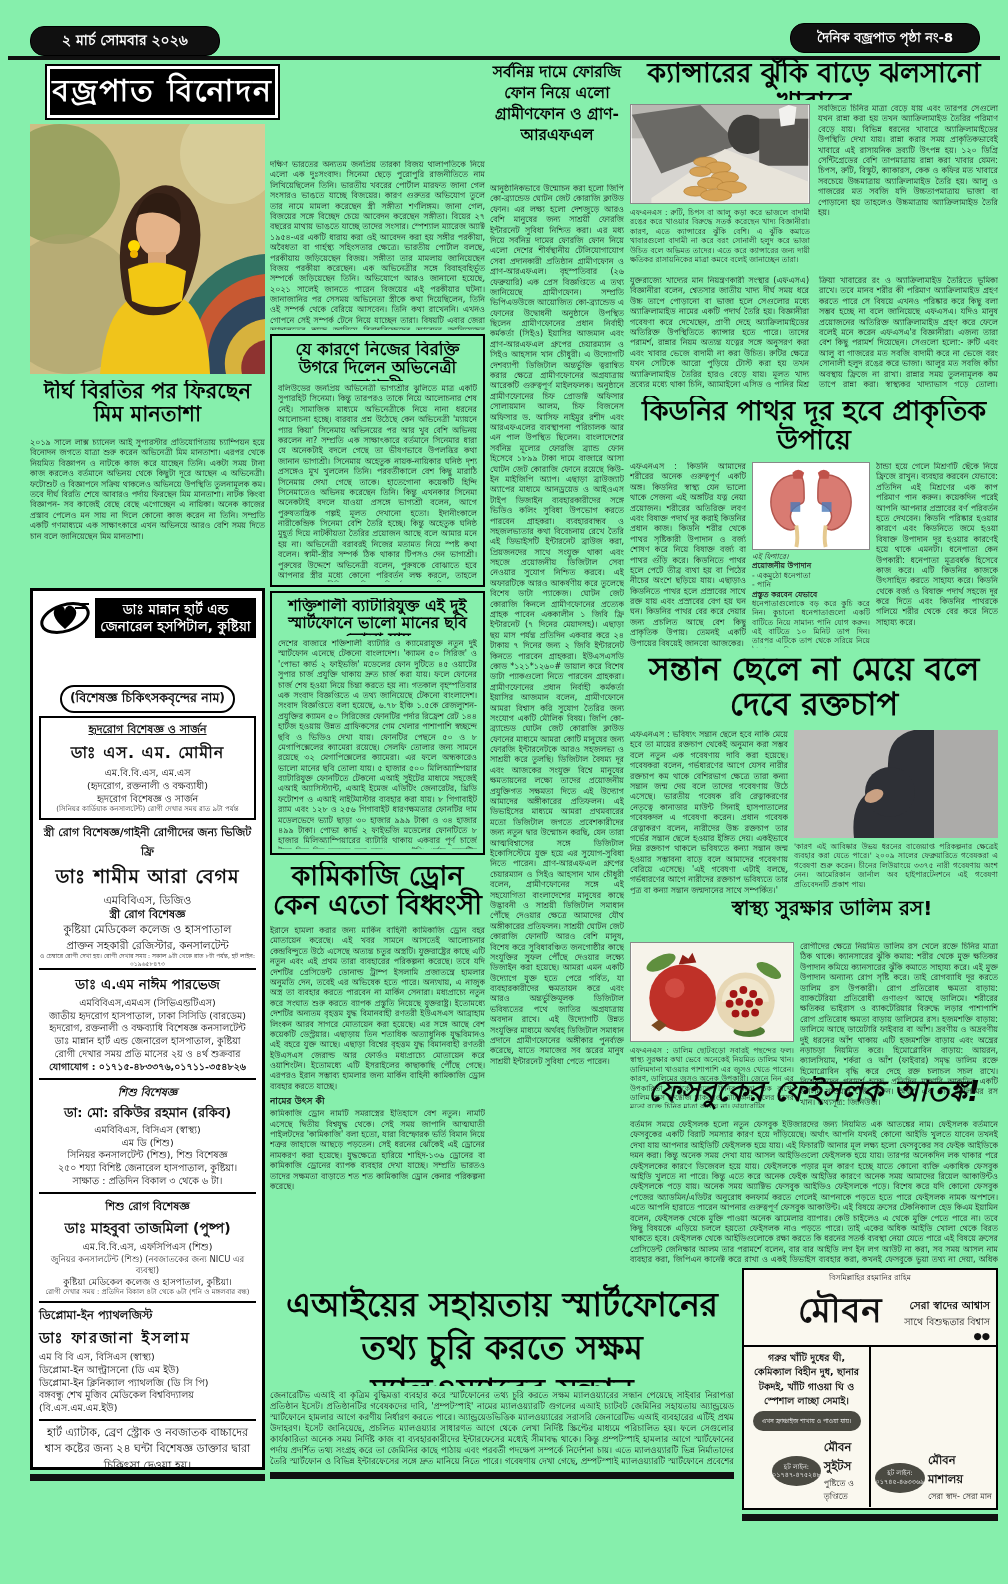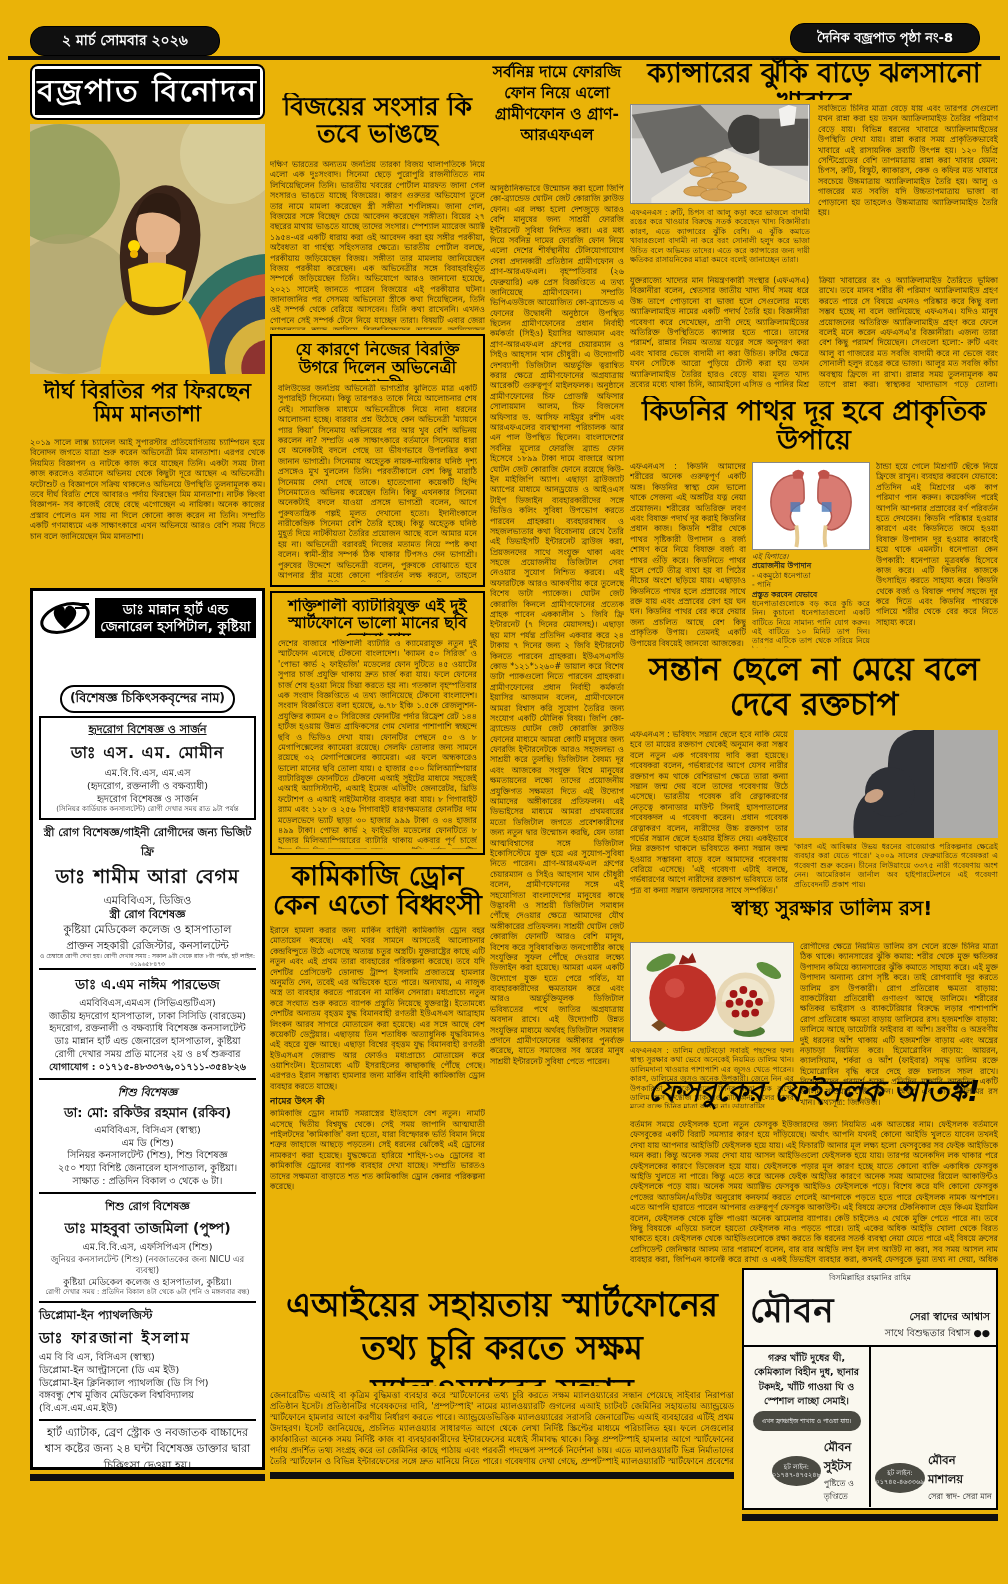--- a/index.html
+++ b/index.html
@@ -1,16 +1,16 @@
 <!DOCTYPE html>
 <html><head>
 <meta charset="utf-8">
 <style>
   html,body{margin:0;padding:0;background:#e9e9e9;}
-  #page{position:relative;width:1008px;height:1584px;background:#eab308;font-family:"DejaVu Sans",sans-serif;color:#111;margin:0 auto;overflow:hidden;}
+  #page{position:relative;width:1008px;height:1584px;background:#86efac;font-family:"DejaVu Sans",sans-serif;color:#111;margin:0 auto;overflow:hidden;}
   .abs{position:absolute;}
   .pill{background:#101010;color:#fff;border-radius:14px;display:flex;align-items:center;justify-content:center;font-weight:bold;font-size:14px;border:1.5px solid #000;}
   .rule{background:#101010;}
   .headline{font-weight:bold;text-align:center;line-height:1.08;overflow:hidden;color:#050505;}
   .body-text{font-size:8px;line-height:1.3;text-align:justify;overflow:hidden;word-break:break-word;color:#1a1a1a;}
   .caption{font-size:7.5px;line-height:1.25;text-align:justify;overflow:hidden;color:#222;}
   .boxed{border:2px solid #000;padding:5px 6px;box-sizing:border-box;overflow:hidden;}
   .banner-outer{border:2px solid #000;padding:2px;box-sizing:border-box;background:#fff;}
   .banner-inner{background:#000;border:1px solid #fff;height:100%;display:flex;align-items:center;justify-content:center;box-sizing:border-box;}
   .banner-inner span{color:#fff;font-weight:bold;font-size:30px;letter-spacing:2px;}
@@ -31,21 +31,21 @@
 <div id="page">
 
   <div class="abs pill" style="left:30px;top:26px;width:188px;height:28px;">
       <span>২ মার্চ সোমবার ২০২৬</span>
     </div>
   <div class="abs pill" style="left:790px;top:23px;width:188px;height:28px;font-size:13px;">
       <span>দৈনিক বজ্রপাত পৃষ্ঠা নং-8</span>
     </div>
   <div class="abs rule" style="left:8px;top:56px;width:992px;height:4px;"></div>
 
-  <div class="abs banner-outer" style="left:30px;top:64px;width:235px;height:56px;border-radius:8px;">
+  <div class="abs banner-outer" style="left:45px;top:64px;width:235px;height:56px;">
     <div class="banner-inner">
         <span>বজ্রপাত বিনোদন</span>
       </div>
   </div>
 
   <svg class="abs svgimg" style="left:30px;top:124px;" width="235" height="250" viewBox="0 0 235 250">
     <rect width="235" height="250" fill="#cdbd84"></rect>
     <circle cx="30" cy="60" r="60" fill="#8a9a55" opacity="0.75"></circle>
     <circle cx="40" cy="180" r="70" fill="#a9a06a" opacity="0.6"></circle>
     <circle cx="200" cy="30" r="50" fill="#d9cf9d" opacity="0.8"></circle>
@@ -139,21 +139,20 @@
     <div class="sec" style="border-bottom:none;font-size:11px;font-weight:normal;line-height:1.5;">হার্ট এ্যাটাক, ব্রেণ স্ট্রোক ও নবজাতক বাচ্চাদের শ্বাস কষ্টের জন্য ২৪ ঘন্টা বিশেষজ্ঞ ডাক্তার দ্বারা চিকিৎসা দেওয়া হয়।</div>
     <div class="bar" style="font-size:12.5px;padding:2px 0;">॥ আমাদের সেবা সমূহ ॥</div>
     <div style="padding:3px 0;border-bottom:2px solid #000;">
       <div style="font-size:8.5px;line-height:1.55;">২৪ ঘন্টা বিশেষজ্ঞ ডাক্তার দ্বারা চিকিৎসা।</div>
 
     </div>
 
   </div>
   <div class="abs rule" style="left:30px;top:1474px;width:235px;height:7px;"></div>
 
-  <div class="abs headline" style="left:270px;top:93px;width:215px;height:64px;font-size:25px;">বিজয়ের সংসার কি তবে ভাঙছে</div>
   <div class="abs body-text" style="left:270px;top:160px;width:215px;height:170px;">দক্ষিণ ভারতের অন্যতম জনপ্রিয় তারকা বিজয় থালাপতিকে নিয়ে এলো এক দুঃসংবাদ। সিনেমা ছেড়ে পুরোপুরি রাজনীতিতে নাম লিখিয়েছিলেন তিনি। ভারতীয় খবরের পোর্টাল মারফত জানা গেল সংসারও ভাঙতে যাচ্ছে বিজয়ের। কারণ গুরুতর অভিযোগ তুলে তার নামে মামলা করেছেন স্ত্রী সঙ্গীতা শর্ণলিঙ্গম। জানা গেল, বিজয়ের সঙ্গে বিচ্ছেদ চেয়ে আবেদন করেছেন সঙ্গীতা। বিয়ের ২৭ বছরের মাথায় ভাঙতে যাচ্ছে তাদের সংসার। স্পেশ্যাল ম্যারেজ অ্যাক্ট ১৯৫৪-এর একটি ধারায় করা ওই আবেদন করা হয় সঙ্গীর পরকীয়া, অবৈধতা বা গার্হস্থ্য সহিংসতার ক্ষেত্রে। ভারতীয় পোর্টাল বলছে, পরকীয়ায় জড়িয়েছেন বিজয়। সঙ্গীতা তার মামলায় জানিয়েছেন বিজয় পরকীয়া করেছেন। এক অভিনেত্রীর সঙ্গে বিবাহবহির্ভূত সম্পর্কে জড়িয়েছেন তিনি। অভিযোগে আরও জানানো হয়েছে, ২০২১ সালেই জানতে পারেন বিজয়ের এই পরকীয়ার ঘটনা। জানাজানির পর সেসময় অভিনেতা স্ত্রীকে কথা দিয়েছিলেন, তিনি ওই সম্পর্ক থেকে বেরিয়ে আসবেন। তিনি কথা রাখেননি। এখনও গোপনে সেই সম্পর্ক টেনে নিয়ে যাচ্ছেন তারা। বিষয়টি এবার জেরা আদালতের কাছে জানিয়ে বিবাহবিচ্ছেদের আবেদন জানিয়েছেন বিজয়ের স্ত্রী। মামলাটি এখনও বিচারাধীন। বিজয়ের অনুরাগীরা এখন তাকিয়ে আছেন আদালতের নির্দেশের দিকে। এই খবর ছড়িয়ে পড়তেই তারা অনুমান করছেন, কে সেই নারী, স্ত্রী থাকতে যার সঙ্গে জড়াতে পারেন বিজয়। তারা ধারণা করছে, তৃষা।</div>
 
   <div class="abs boxed" style="left:270px;top:334px;width:215px;height:253px;">
     <div class="headline" style="font-size:16.5px;height:40px;">যে কারণে নিজের বিরক্তি উগরে দিলেন অভিনেত্রী ভাগ্যশ্রী</div>
     <div class="body-text" style="height:198px;margin-top:3px;">বলিউডের জনপ্রিয় অভিনেত্রী ভাগ্যশ্রীর ঝুলিতে মাত্র একটি সুপারহিট সিনেমা। কিন্তু তারপরও তাকে নিয়ে আলোচনার শেষ নেই। সামাজিক মাধ্যমে অভিনেত্রীকে নিয়ে নানা ধরনের আলোচনা হচ্ছে। বারবার প্রশ্ন উঠেছে কেন অভিনেত্রী 'ম্যায়নে প্যার কিয়া' সিনেমায় অভিনয়ের পর আর খুব বেশি অভিনয় করলেন না? সম্প্রতি এক সাক্ষাৎকারে বর্তমানে সিনেমার ধারা যে অনেকটাই বদলে গেছে তা ভীষণভাবে উপলব্ধির কথা জানান ভাগ্যশ্রী। সিনেমায় অহেতুক নায়ক-নায়িকার ঘনিষ্ঠ দৃশ্য প্রসঙ্গেও মুখ খুললেন তিনি। পরবর্তীকালে বেশ কিছু মারাঠি সিনেমায় দেখা গেছে তাকে। হাতেগোনা কয়েকটি হিন্দি সিনেমাতেও অভিনয় করেছেন তিনি। কিন্তু এখনকার সিনেমা অনেকটাই বদলে যাওয়া প্রসঙ্গে ভাগ্যশ্রী বলেন, আগে পুরুষতান্ত্রিক গল্পই মূলত দেখানো হতো। ইদানীংকালে নারীকেন্দ্রিক সিনেমা বেশি তৈরি হচ্ছে। কিন্তু অহেতুক ঘনিষ্ঠ মুহূর্ত দিয়ে নাটকীয়তা তৈরির প্রয়োজন আছে বলে আমার মনে হয় না। অভিনেত্রী বরাবরই নিজের মতামত নিয়ে স্পষ্ট কথা বলেন। স্বামী-স্ত্রীর সম্পর্ক ঠিক থাকার টিপসও দেন ভাগ্যশ্রী। পুরুষের উদ্দেশে অভিনেত্রী বলেন, পুরুষকে বোঝাতে হবে আপনার স্ত্রীর মধ্যে কোনো পরিবর্তন লক্ষ করলে, তাহলে বুঝবেন সে শারীরিক-মানসিক পরিবর্তনের মধ্য দিয়ে যাচ্ছে। এমন সময়ে একজন নারীর প্রতি সহমর্মিতা প্রকাশ করার উপদেশ দিয়েছেন ভাগ্যশ্রী।</div>
   </div>
 
   <div class="abs boxed" style="left:270px;top:591px;width:215px;height:264px;">
     <div class="headline" style="font-size:15.5px;height:38px;">শক্তিশালী ব্যাটারিযুক্ত এই দুই স্মার্টফোনে ভালো মানের ছবি তোলা যায়</div>
     <div class="body-text" style="height:210px;margin-top:3px;">দেশের বাজারে শক্তিশালী ব্যাটারি ও ক্যামেরাযুক্ত নতুন দুই স্মার্টফোন এনেছে টেকনো বাংলাদেশ। 'ক্যামন ৫০ সিরিজ' ও 'পোভা কার্ভ ২ ফাইভজি' মডেলের ফোন দুটিতে ৪৫ ওয়াটের সুপার চার্জ প্রযুক্তি থাকায় দ্রুত চার্জ করা যায়। ফলে ফোনের চার্জ শেষ হওয়া নিয়ে চিন্তা করতে হয় না। গতকাল বৃহস্পতিবার এক সংবাদ বিজ্ঞপ্তিতে এ তথ্য জানিয়েছে টেকনো বাংলাদেশ। সংবাদ বিজ্ঞপ্তিতে বলা হয়েছে, ৬.৭৮ ইঞ্চি ১.৫কে রেজল্যুশন-প্রযুক্তির ক্যামন ৫০ সিরিজের ফোনটির পর্দার রিফ্রেশ রেট ১৪৪ হার্টজ হওয়ায় উন্নত গ্রাফিকসের গেম খেলার পাশাপাশি স্বচ্ছন্দে ছবি ও ভিডিও দেখা যায়। ফোনটির পেছনে ৫০ ও ৮ মেগাপিক্সেলের ক্যামেরা রয়েছে। সেলফি তোলার জন্য সামনে রয়েছে ৩২ মেগাপিক্সেলের ক্যামেরা। এর ফলে অন্ধকারেও ভালো মানের ছবি তোলা যায়। ৫ হাজার ৫০০ মিলিঅ্যাম্পিয়ার ব্যাটারিযুক্ত ফোনটিতে টেকনো এআই সুইটের মাধ্যমে সহজেই এআই অ্যাসিস্ট্যান্ট, এআই ইমেজ এডিটিং জেনারেটর, থ্রিডি ফটোশপ ও এআই নাইটমাস্টার ব্যবহার করা যায়। ৮ গিগাবাইট র‍্যাম এবং ১২৮ ও ২৫৬ গিগাবাইট ধারণক্ষমতার ফোনটির দাম মডেলভেদে ভ্যাট ছাড়া ৩০ হাজার ৯৯৯ টাকা ও ৩৪ হাজার ৪৯৯ টাকা। পোভা কার্ভ ২ ফাইভজি মডেলের ফোনটিতে ৮ হাজার মিলিঅ্যাম্পিয়ারের ব্যাটারি থাকায় একবার পূর্ণ চার্জে টানা তিন দিন ব্যবহার করা যায়। ৬.৭৮ ইঞ্চি পর্দার ফোনটির পর্দার রিফ্রেশ রেট ১৪৪ হার্টজ হওয়ায় উন্নত গ্রাফিকসের গেম খেলার পাশাপাশি স্বচ্ছন্দে ছবি ও ভিডিও দেখা যায়। টেকনো এআই সুইটযুক্ত ফোনটির সামনে পেছনে রয়েছে ১৩ ও ৫০ মেগাপিক্সেলের ক্যামেরা। এআই নয়েজ ক্যানসেলেশন সুবিধার ফোনটির দাম ভ্যাট ছাড়া ৩৬ হাজার ৯৯৯ টাকা।</div>
@@ -260,21 +259,21 @@
   <div class="abs headline" style="left:630px;top:1076px;width:368px;height:42px;font-size:29px;font-style:italic;">ফেসবুকের ফেইসলক আতঙ্ক!</div>
   <div class="abs body-text" style="left:630px;top:1120px;width:368px;height:144px;">বর্তমান সময়ে ফেইসলক হলো নতুন ফেসবুক ইউজারদের জন্য নিয়মিত এক আতঙ্কের নাম। ফেইসলক বর্তমানে ফেসবুকের একটি বিরাট সমস্যার কারণ হয়ে দাঁড়িয়েছে। অর্থাৎ আপনি যখনই কোনো আইডি খুলতে যাবেন তখনই দেখা যায় আপনার আইডিটি ফেইসলক হয়ে যায়। এই ফিচারটি আনার মূল লক্ষ্য হলো ফেসবুকের সব ফেইক আইডিকে দমন করা। কিন্তু অনেক সময় দেখা যায় আসল আইডিগুলো ফেইসলক হয়ে যায়। তারপর অনেকদিন লক থাকার পরে ফেইসলকের কারণে ডিজেবল হয়ে যায়। ফেইসলকে পড়ার মূল কারণ হচ্ছে যাতে কোনো ব্যক্তি একাধিক ফেসবুক আইডি খুলতে না পারে। কিন্তু এতে করে অনেক ফেইক আইডির কারণে অনেক সময় আমাদের রিয়েল আকাউন্টও ফেইসলকে পড়ে যায়। অনেক সময় অ্যাক্টিভ ফেসবুক আইডিও ফেইসলকে পড়ে। বিশেষ করে যদি কোনো ফেসবুক পেজের অ্যাডমিন/এডিটর অনুরোধ কনফার্ম করতে গেলেই আপনাকে পড়তে হতে পারে ফেইসলক নামক অপশনে। এতে আপনি হারাতে পারেন আপনার গুরুত্বপূর্ণ ফেসবুক আকাউন্ট। এই বিষয়ে ক্রসের টেকনিক্যাল হেড কিএম ইয়ামিন বলেন, ফেইসলক থেকে মুক্তি পাওয়া অনেক ঝামেলার ব্যাপার। কেউ চাইলেও এ থেকে মুক্তি পেতে পারে না। তবে কিছু বিষয়কে এড়িয়ে চললে হয়তো ফেইসলক নাও পড়তে পারে। তাই একের অধিক আইডি খোলা থেকে বিরত থাকতে হবে। ফেইসলক থেকে আইডিগুলোকে রক্ষা করতে কি ধরনের সতর্ক ব্যবস্থা নেয়া যেতে পারে এই বিষয়ে ক্রসের প্রেসিডেন্ট জেনিক্ষার আলম তার পরামর্শে বলেন, বার বার আইডি লগ ইন লগ আউট না করা, সব সময় আসল নাম ব্যবহার করা, জিপিএন কানেক্ট করে রাখা ও একই ডিভাইস ব্যবহার করা, কখনই ফেসবুকে ভুয়া তথ্য না দেয়া, অধিক মাত্রায় ফ্রেন্ড অ্যাড ও রিকুয়েস্ট না করা এবং একের অধিক আইডিতে প্রবেশ না করা।</div>
 
   <div class="abs headline" style="left:270px;top:1284px;width:464px;height:102px;font-size:33px;line-height:1.3;">এআইয়ের সহায়তায় স্মার্টফোনের তথ্য চুরি করতে সক্ষম ম্যালওয়্যারের সন্ধান</div>
   <div class="abs body-text" style="left:270px;top:1390px;width:464px;height:76px;font-size:8.5px;">জেনারেটিভ এআই বা কৃত্রিম বুদ্ধিমত্তা ব্যবহার করে স্মার্টফোনের তথ্য চুরি করতে সক্ষম ম্যালওয়্যারের সন্ধান পেয়েছে সাইবার নিরাপত্তা প্রতিষ্ঠান ইসেট। প্রতিষ্ঠানটির গবেষকদের দাবি, 'প্রম্পটস্পাই' নামের ম্যালওয়্যারটি গুগলের এআই চ্যাটবট জেমিনির সহায়তায় অ্যান্ড্রয়েড স্মার্টফোনে হামলার আগে করণীয় নির্ধারণ করতে পারে। অ্যান্ড্রয়েডভিত্তিক ম্যালওয়্যারের সরাসরি জেনারেটিভ এআই ব্যবহারের এটিই প্রথম উদাহরণ। ইসেট জানিয়েছে, প্রচলিত ম্যালওয়্যার সাধারণত আগে থেকে লেখা নির্দিষ্ট স্ক্রিপ্টের মাধ্যমে পরিচালিত হয়। ফলে সেগুলোর কার্যকারিতা অনেক সময় নির্দিষ্ট কাজ বা ব্যবহারকারীদের ইন্টারফেসের মধ্যেই সীমাবদ্ধ থাকে। কিন্তু প্রম্পটস্পাই হামলার আগে স্মার্টফোনের পর্দায় প্রদর্শিত তথ্য সংগ্রহ করে তা জেমিনির কাছে পাঠায় এবং পরবর্তী পদক্ষেপ সম্পর্কে নির্দেশনা চায়। এতে ম্যালওয়্যারটি ভিন্ন নির্মাতাদের তৈরি স্মার্টফোন ও বিভিন্ন ইন্টারফেসের সঙ্গে দ্রুত মানিয়ে নিতে পারে। গবেষণায় দেখা গেছে, প্রম্পটস্পাই ম্যালওয়্যারটি স্মার্টফোনে প্রবেশের আগে পর্দার তথ্য এক্সএমএল (এক্সটেনসিবল মার্কআপ ল্যাঙ্গুয়েজ) ফরম্যাটে জেমিনিকে পাঠায়। এতে স্মার্টফোনের ইন্টারফেসের বিভিন্ন উপাদান, লেখা, ধরন এবং পর্দার অবস্থানসংক্রান্ত তথ্য থাকে। জেমিনি সেই তথ্য বিশ্লেষণ করে জেসন (জাভাস্ক্রিপ্ট অবজেক্ট নোটেশন) ফরম্যাটে নির্দেশনা পাঠায়। পরে অ্যান্ড্রয়েডের অ্যাকসেসিবিলিটি সার্ভিস ব্যবহার করে সেই প্রম্পট কাজে লাগিয়ে স্মার্টফোনে প্রবেশ করে পাসওয়ার্ডসহ বিভিন্ন তথ্য সংগ্রহ করে ম্যালওয়্যারটি। প্রম্পটস্পাই ম্যালওয়্যারে বিল্ট-ইন ভিএনসি (ভার্চুয়াল নেটওয়ার্ক কম্পিউটিং) মডিউল রয়েছে, যার মাধ্যমে দূর থেকে আক্রান্ত স্মার্টফোন নিয়ন্ত্রণ করা সম্ভব। ম্যালওয়্যারটি তাৎক্ষণিকভাবে পর্দার তথ্য পর্যবেক্ষণ করতে পারে। পাশাপাশি স্মার্টফোনে ইনস্টল থাকা অ্যাপের তালিকা সংগ্রহ, লকস্ক্রিনের পিন ও পাসওয়ার্ড চুরি, স্ক্রিনশট ধারণ, পর্দার কার্যক্রম ও স্পর্শ, অডিও রেকর্ড এবং ব্যবহৃত অ্যাপ-সংক্রান্ত তথ্য সংগ্রহ করে। তবে এখন পর্যন্ত ম্যালওয়্যারটি ব্যাপকভাবে ছড়িয়ে পড়ার প্রমাণ পাওয়া যায়নি। সূত্র : ইন্ডিয়ান এক্সপ্রেস</div>
   <div class="abs rule" style="left:270px;top:1472px;width:464px;height:7px;"></div>
 
   <div class="abs moubon" style="left:742px;top:1268px;width:256px;height:242px;">
     <div style="border-bottom:2px solid #000;padding:2px 6px 4px;">
       <div style="text-align:center;font-size:7.5px;">বিসমিল্লাহির রহমানির রাহিম</div>
-      <div style="display:flex;align-items:flex-end;gap:8px;">
+      <div style="display:flex;align-items:flex-end;gap:8px;margin-left:48px;">
         <div style="font-size:34px;font-weight:bold;letter-spacing:1px;">মৌবন</div>
         <div style="flex:1;text-align:right;">
           <div style="font-size:10.5px;font-weight:bold;">সেরা স্বাদের আশ্বাস</div>
           <div style="font-size:9.5px;">সাথে বিশুদ্ধতার বিশ্বাস ●●</div>
         </div>
       </div>
     </div>
     <div style="display:flex;height:160px;">
       <div style="flex:1;border-right:2px solid #000;padding:4px;display:flex;flex-direction:column;">
         <div style="font-size:9.5px;font-weight:bold;text-align:center;line-height:1.5;flex:0 0 auto;">গরুর খাঁটি দুধের ঘী, কেমিক্যাল বিহীন দুধ, ছানার টকদই, খাঁটি গাওয়া ঘি ও স্পেশাল লাচ্ছা সেমাই।</div>

